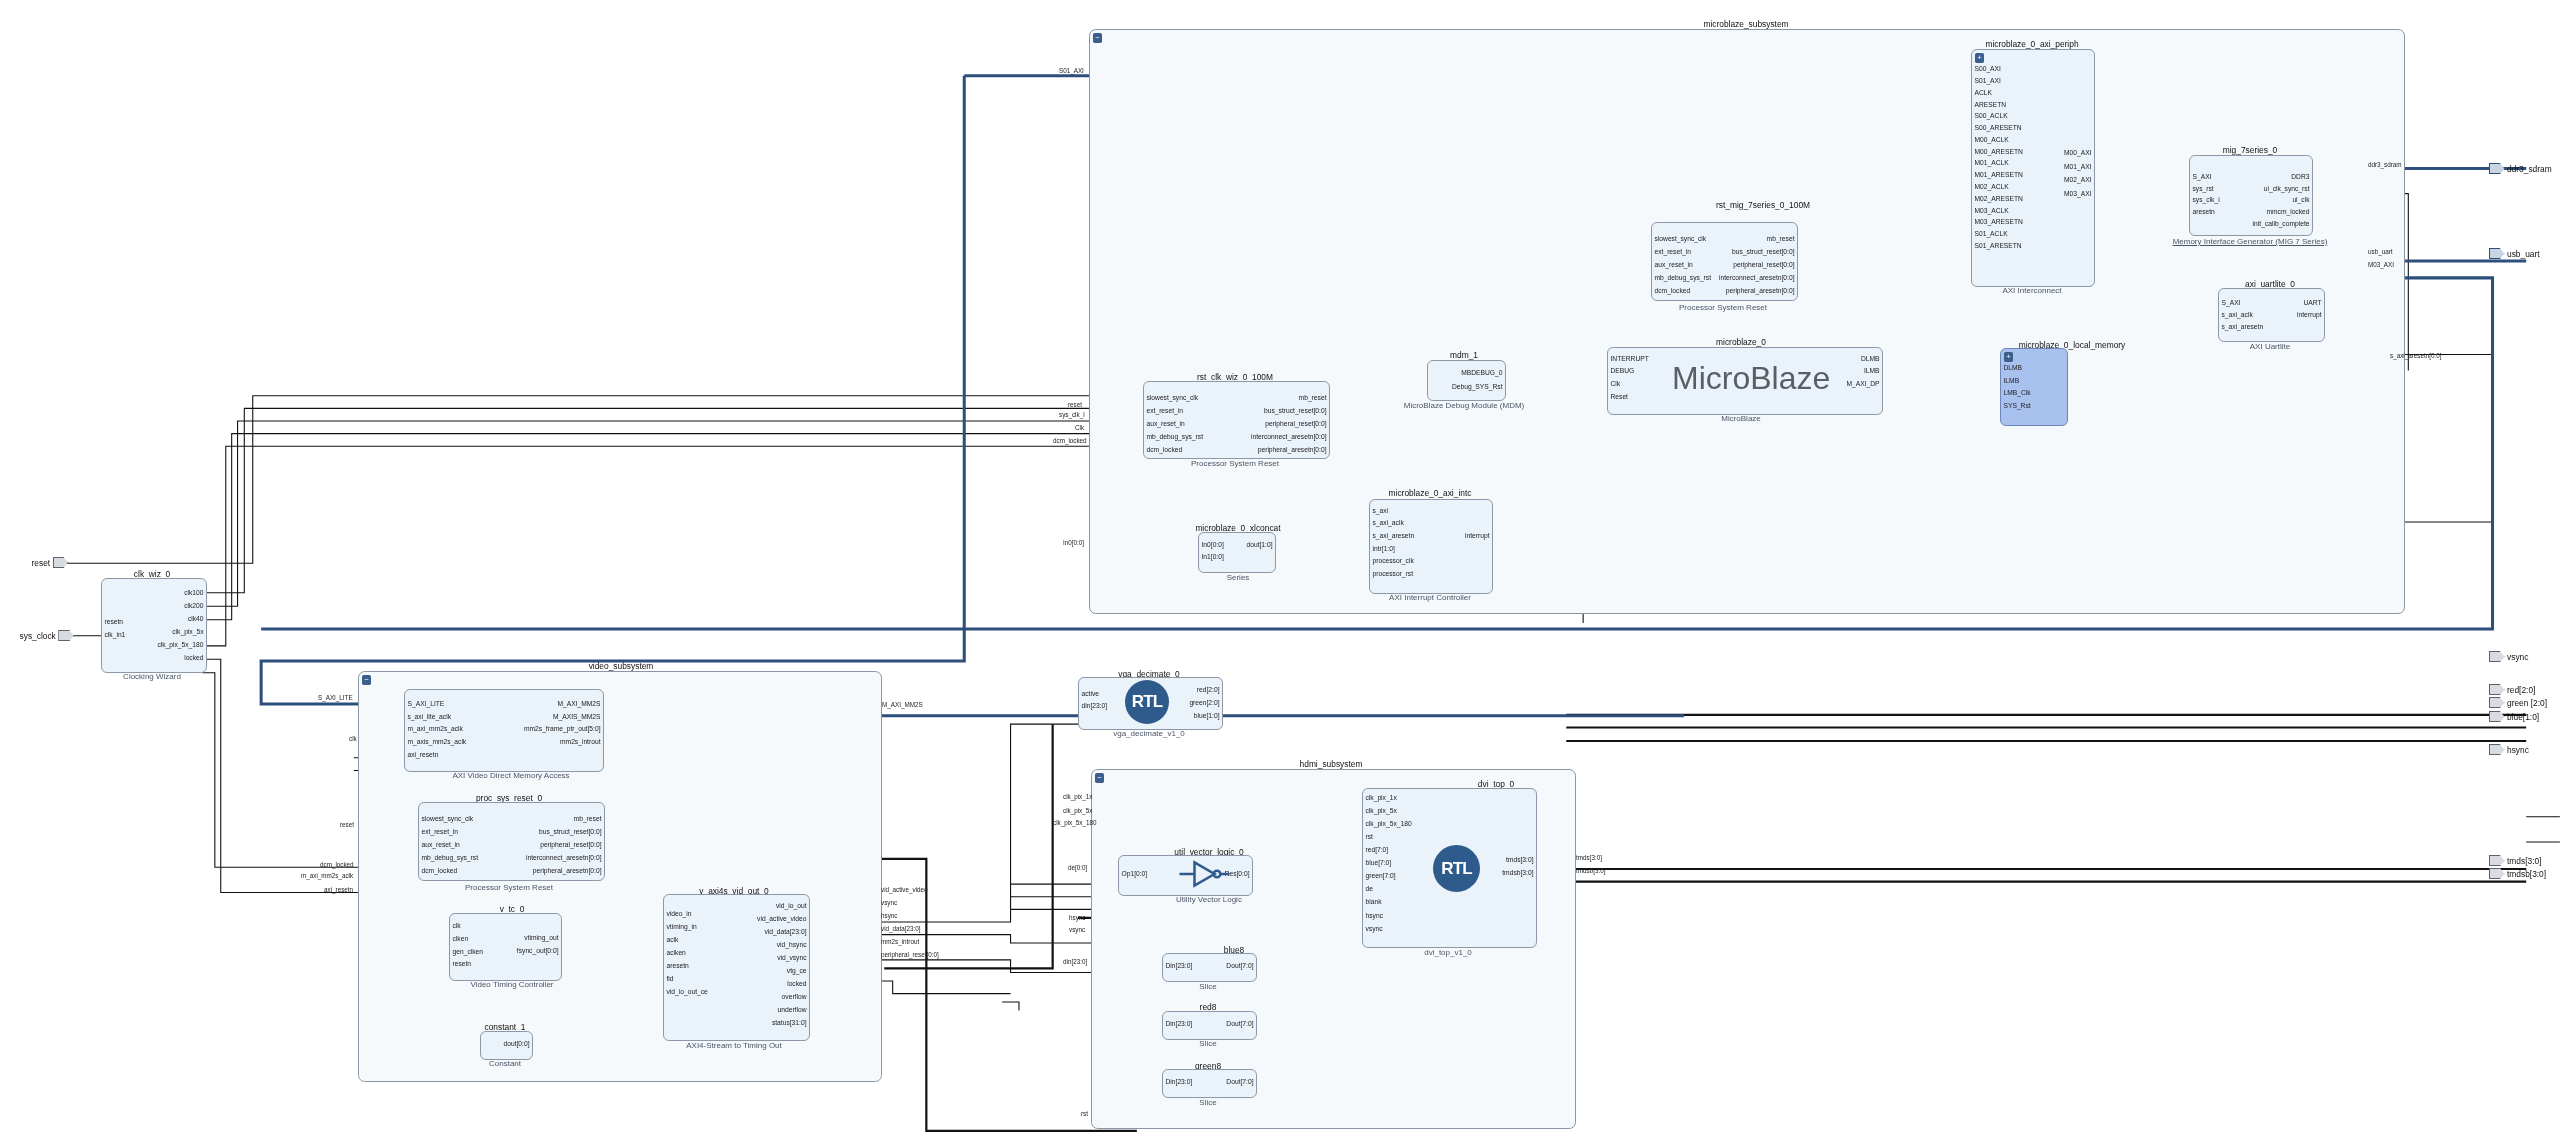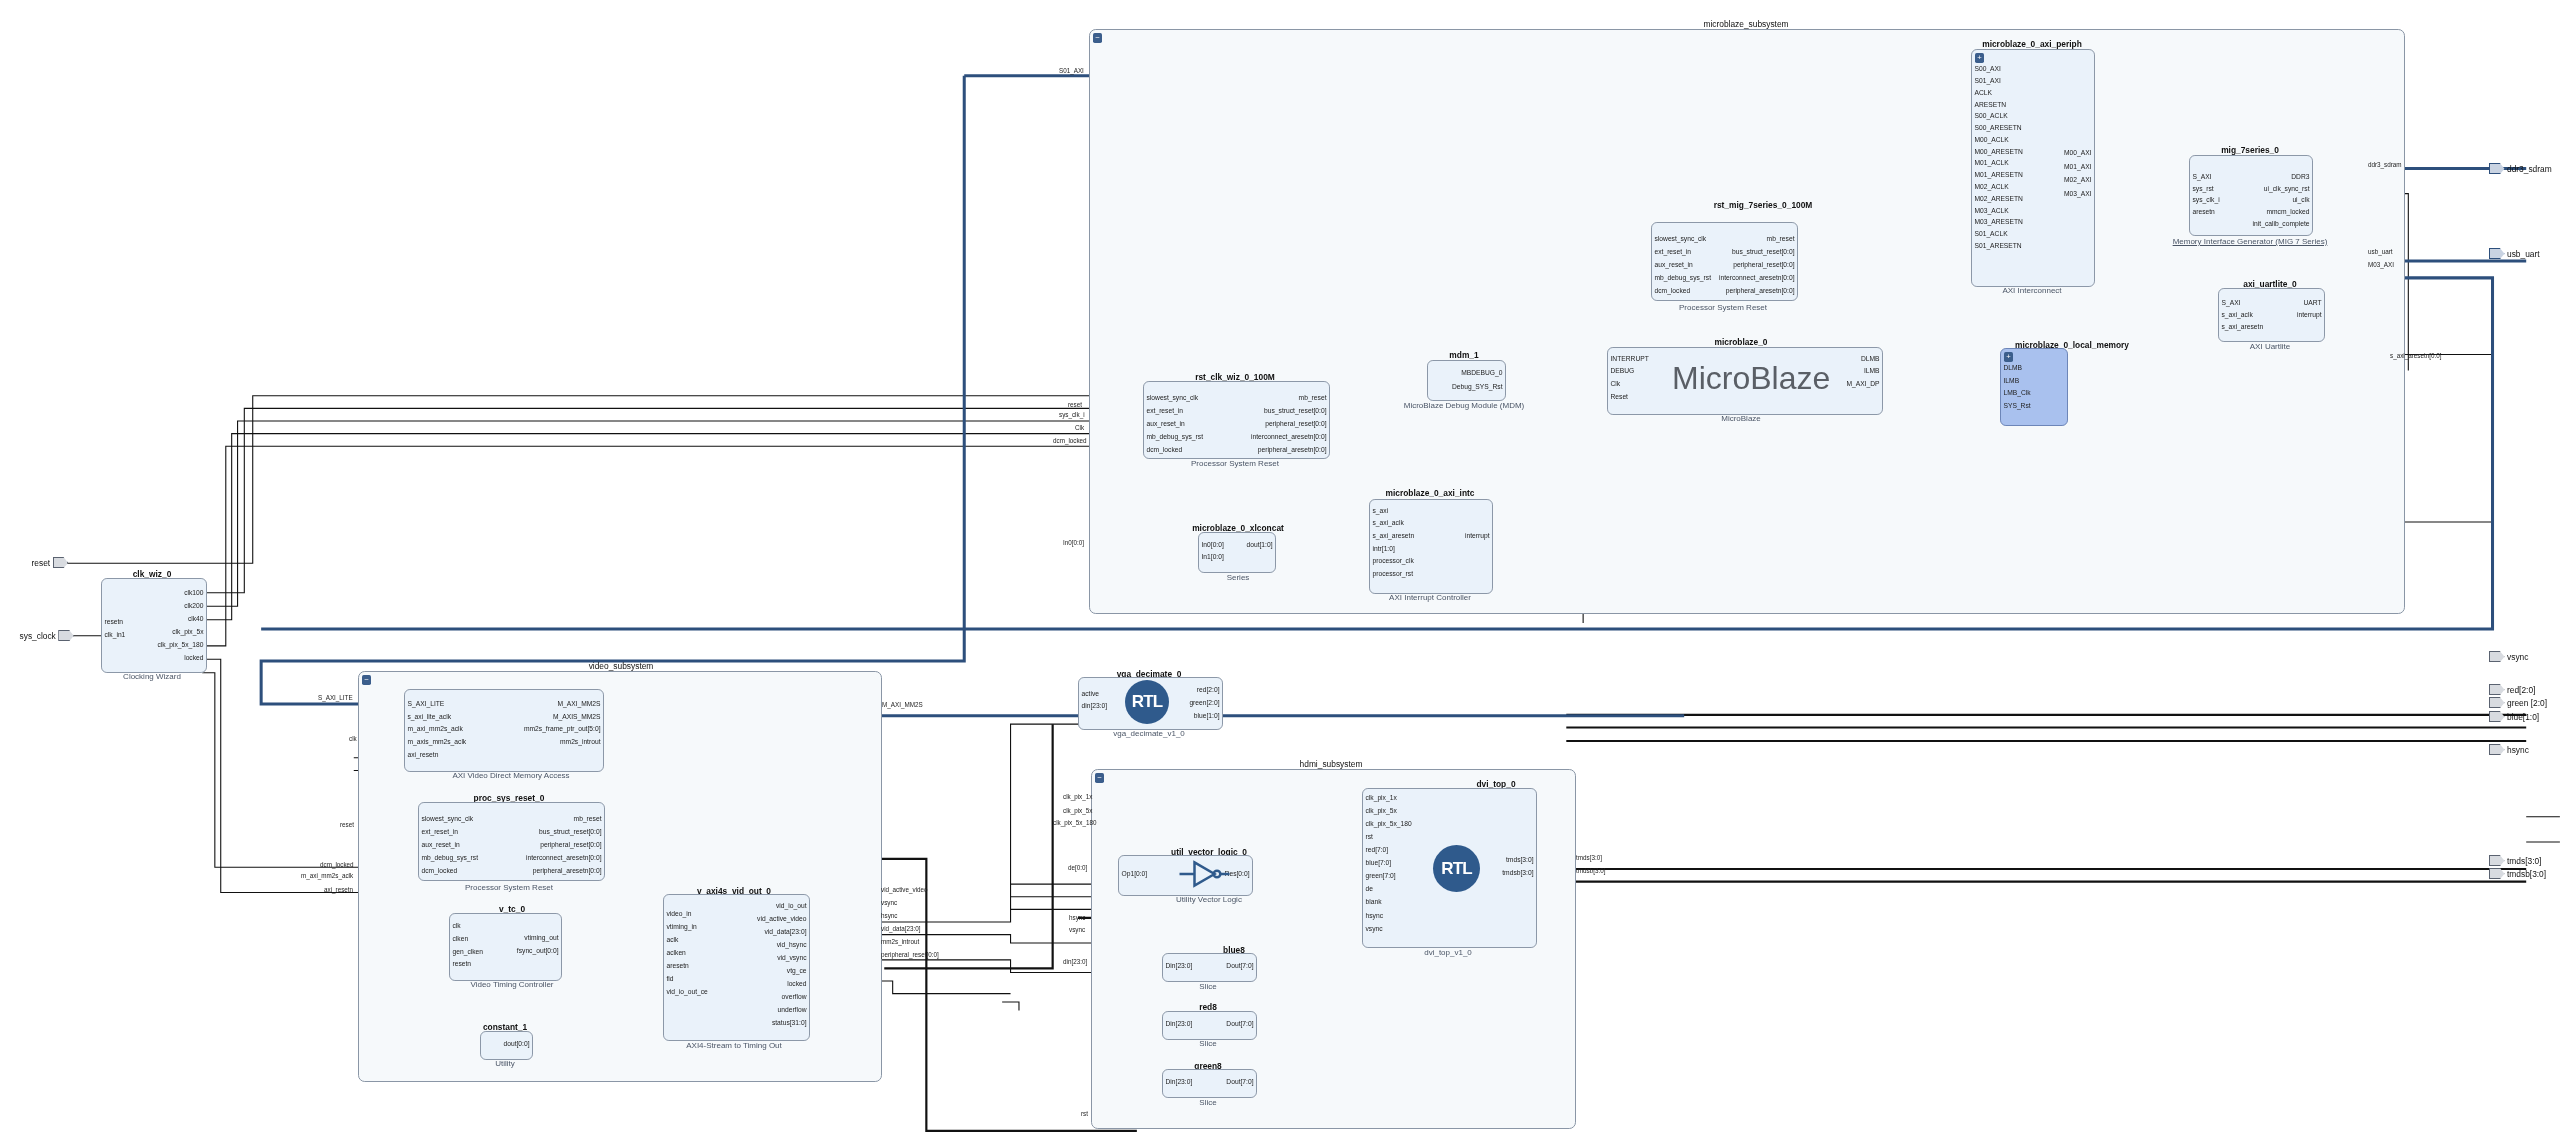--- a/index.html
+++ b/index.html
@@ -5,21 +5,21 @@
   html, body { margin:0; padding:0; background:#ffffff; }
   body { width:2576px; height:1146px; position:relative; overflow:hidden;
          font-family:"Liberation Sans", sans-serif; color:#222; }
   #wires { position:absolute; left:0; top:0; width:2576px; height:1146px; }
   .hier { position:absolute; border:1.3px solid #8a96a6; border-radius:6.7px; background:#f6f9fb; }
   .hier-title { position:absolute; font-size:8.4px; color:#111; white-space:nowrap; transform:translateX(-50%); }
   .collapse { position:absolute; left:3.4px; top:3.4px; width:8.4px; height:10px; border-radius:1.7px; background:#3b5e8c; color:#fff;
               font-size:7.6px; line-height:10px; text-align:center; }
   .block { position:absolute; border:1.3px solid #8c98a8; border-radius:5.9px; background:#eaf2fa; }
   .block.hl { background:#a9c1ee; border-color:#6d86b8; }
-  .block-name { position:absolute; font-size:8.4px; color:#111; white-space:nowrap; transform:translateX(-50%); font-weight:bold; }
+  .block-name { position:absolute; font-size:8.4px; color:#111; white-space:nowrap; transform:translateX(-50%); font-weight:normal; }
   .block-type { position:absolute; font-size:8px; color:#4a5566; white-space:nowrap; transform:translateX(-50%); }
   .pin { position:absolute; font-size:6.7px; color:#222; white-space:nowrap; line-height:8.4px; }
   .pin.l { text-align:left; }
   .pin.r { text-align:right; }
   .port { position:absolute; display:flex; align-items:center; font-size:8.4px; color:#111; white-space:nowrap; }
   .port .shape { width:13.5px; height:9.3px; background:#d8dbe0; border:1.3px solid #5a6270; clip-path:polygon(0 0,70% 0,100% 50%,70% 100%,0 100%); }
   .port.bus .shape { border-color:#2d4f7c; background:#c9d3e2; }
   .port .lbl { margin-left:2.5px; }
   .netlbl { position:absolute; font-size:6.3px; color:#222; white-space:nowrap; }
   .mb-logo { position:absolute; font-size:32px; color:#5a5f66; font-family:"Liberation Sans", sans-serif; }
@@ -323,21 +323,21 @@
     <div class="pin r" style="right: 2.5px; top: 98px;">overflow</div>
     <div class="pin r" style="right: 2.5px; top: 111px;">underflow</div>
     <div class="pin r" style="right: 2.5px; top: 124px;">status[31:0]</div>
   </div>
 <div class="block-type" style="left:734px;top:1041px;">AXI4-Stream to Timing Out</div>
 
 <div class="block-name" style="left:505px;top:1022px;">constant_1</div>
 <div class="block" style="left:480px;top:1031px;width:51px;height:27px;">
     <div class="pin r" style="right: 2.5px; top: 8.4px;">dout[0:0]</div>
   </div>
-<div class="block-type" style="left:505px;top:1059px;">Utility</div>
+<div class="block-type" style="left:505px;top:1059px;">Constant</div>
 
 <div class="netlbl" style="left:318px;top:694px;">S_AXI_LITE</div>
 <div class="netlbl" style="left:349px;top:735px;">clk</div>
 <div class="netlbl" style="left:340px;top:821px;">reset</div>
 <div class="netlbl" style="left:320px;top:861px;">dcm_locked</div>
 <div class="netlbl" style="left:301px;top:872px;">m_axi_mm2s_aclk</div>
 <div class="netlbl" style="left:324px;top:886px;">axi_resetn</div>
 <div class="netlbl" style="left:882px;top:701px;">M_AXI_MM2S</div>
 
 <div class="netlbl" style="left:881px;top:886px;">vid_active_video</div>

